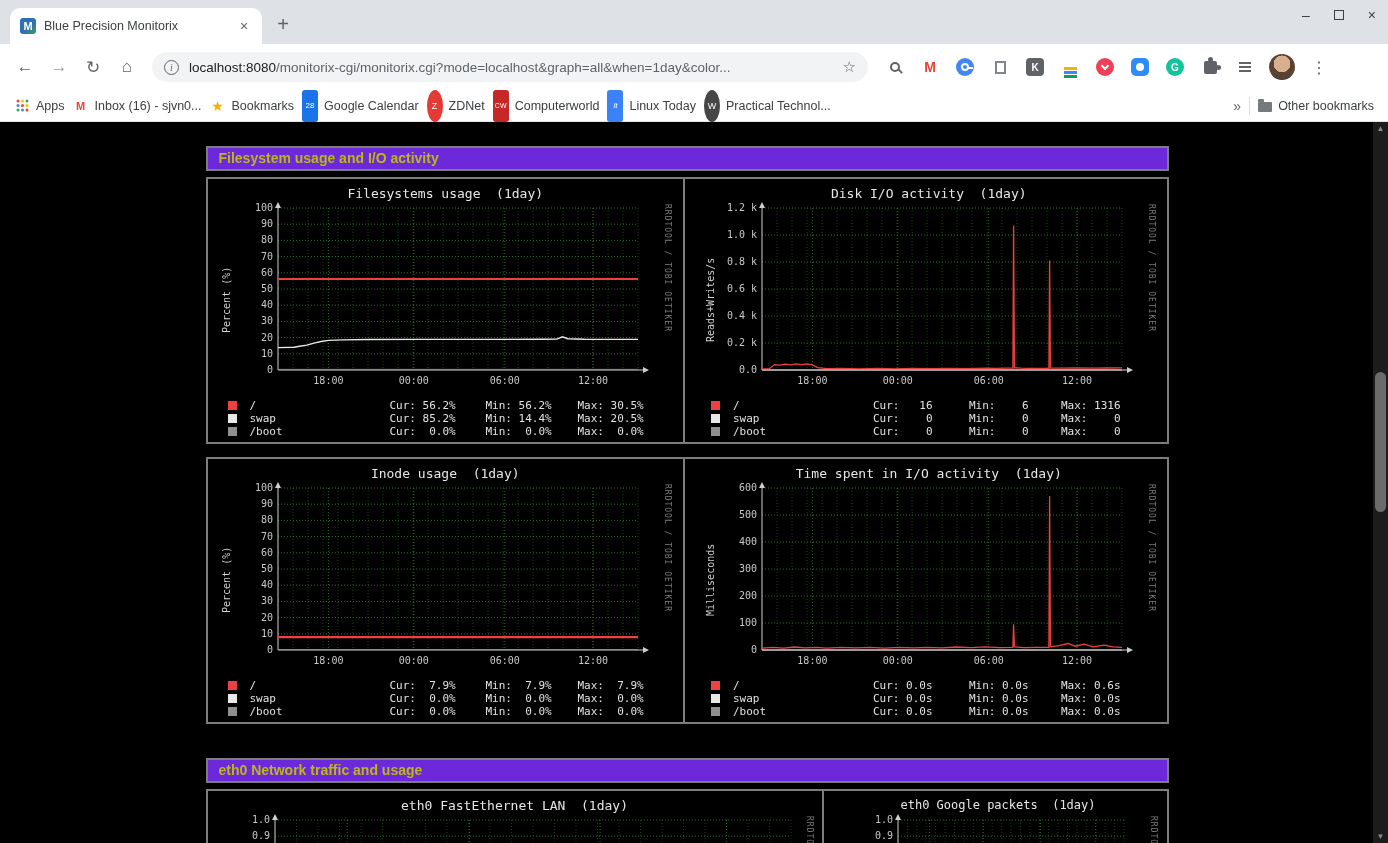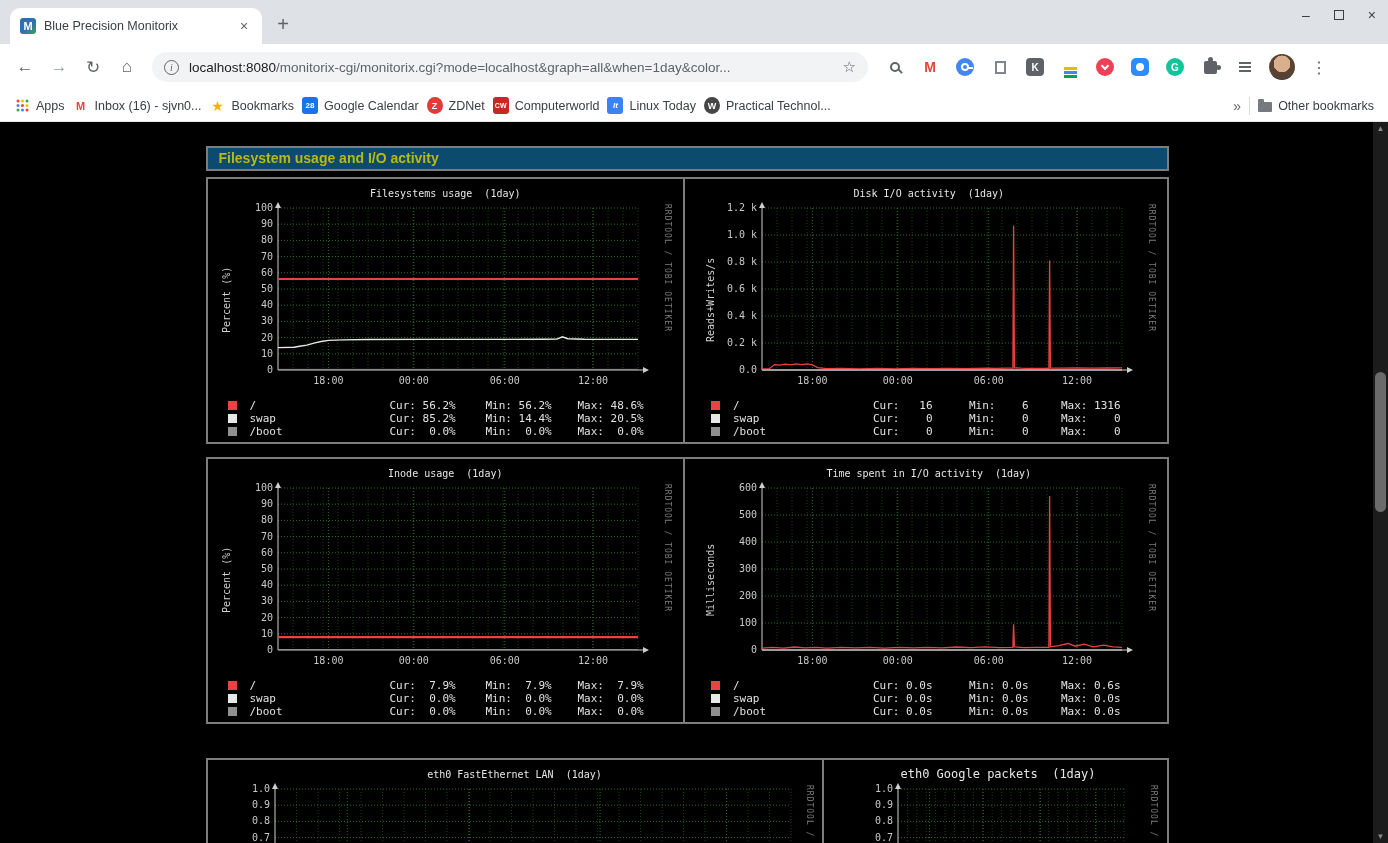--- a/index.html
+++ b/index.html
@@ -40,39 +40,39 @@
   .puzzle{width:13px;height:13px;background:#5f6368;border-radius:2px;position:relative;}
   .puzzle::before{content:"";position:absolute;top:-4px;left:4px;width:5px;height:5px;border-radius:50%;background:#5f6368;}
   .puzzle::after{content:"";position:absolute;right:-4px;top:4px;width:5px;height:5px;border-radius:50%;background:#5f6368;}
   .lines{width:12px;height:2px;background:#5f6368;box-shadow:0 -4px 0 #5f6368,0 4px 0 #5f6368;}
   .avatar{width:26px;height:26px;border-radius:50%;background:radial-gradient(circle at 50% 38%,#d9b08f 0 40%,#5a4232 41% 72%,#2e3b4e 73%);flex:none;}
   .kebab{color:#5f6368;font-size:16px;width:20px;text-align:center;}
 
   .bookbar{height:32px;background:#fff;display:flex;align-items:center;padding:0 14px;gap:8px;border-bottom:1px solid #e3e5e8;font-size:12.5px;color:#3c4043;}
   .bm{display:flex;align-items:center;gap:6px;white-space:nowrap;cursor:pointer;}
   .bm-ic{width:16px;height:16px;display:flex;align-items:center;justify-content:center;font-size:11px;flex:none;}
-  .sq{width:16px;height:17px;border-radius:3px;color:#fff;font-weight:bold;display:flex;align-items:center;justify-content:center;}
+  .sq{width:16px;height:32px;border-radius:3px;color:#fff;font-weight:normal;display:flex;align-items:center;justify-content:center;}
   .star-gold{color:#f5b301;font-size:14px;}
   .spacer{flex:1;}
   .vdiv{width:1px;height:18px;background:#dadce0;}
   .folder{width:14px;height:10px;background:#757a80;border-radius:1px;position:relative;margin-top:3px;}
   .folder::before{content:"";position:absolute;top:-3px;left:0;width:6px;height:3px;background:#757a80;border-radius:1px 1px 0 0;}
 
   
   .content{position:relative;height:721px;background:#000;overflow:hidden;}
   .page-col{width:963px;margin:0 auto;padding-top:24px;transform:translateX(-7px);}
-  .section-header{height:25px;border:2px solid #7d7d7d;background:#0c4a6e;color:#b9b917;font-weight:bold;font-size:14px;line-height:21px;padding:0 11px;margin-bottom:6px;}
+  .section-header{height:25px;border:2px solid #7d7d7d;background:#6d28d9;color:#b9b917;font-weight:bold;font-size:14px;line-height:21px;padding:0 11px;margin-bottom:6px;}
   .graph-row{border:2px solid #7d7d7d;background:#000;display:flex;margin-bottom:13px;}
   .graph-row.last{margin-bottom:0;}
   .gcell{flex:1;padding:6px 8px 4px;min-width:0;}
   .gcell + .gcell{border-left:2px solid #7d7d7d;padding-left:14px;}
   .gcell.wide{flex:0 0 614px;}
 
   .panel{position:relative;font-family:"DejaVu Sans Mono",monospace;color:#ddd;}
-  .g-title{text-align:center;font-size:10px;color:#e6e6e6;white-space:pre;height:17px;line-height:17px;}
+  .g-title{text-align:center;font-size:13px;color:#e6e6e6;white-space:pre;height:17px;line-height:17px;}
   .g-body{display:flex;justify-content:center;}
   .g-ylabel{writing-mode:vertical-rl;transform:rotate(180deg);font-size:10px;color:#d0d0d0;display:flex;align-items:center;justify-content:center;width:16px;white-space:pre;}
   svg.plot{display:block;background:#000;}
   svg.plot text{font-family:"DejaVu Sans Mono",monospace;}
   .g-rrd{writing-mode:vertical-rl;font-size:8px;color:#7c7c7c;width:14px;letter-spacing:1px;padding-top:2px;white-space:pre;}
   .legend{margin-top:1px;font-size:11px;line-height:13px;padding-left:12px;}
   .lrow{display:grid;grid-template-columns:22px 140px 96px 92px 92px;align-items:center;}
   .sw{width:9px;height:9px;display:inline-block;}
   .lname,.lcol{white-space:pre;color:#e2e2e2;}
 
@@ -299,21 +299,21 @@
                   <polyline points="44.0,167.4 404.0,167.4" fill="none" stroke="#909090" stroke-width="1"></polyline>
                 </svg>
               <div class="g-rrd">RRDTOOL / TOBI OETIKER</div>
             </div>
             <div class="legend">
               <div class="lrow">
                   <span class="sw" style="background: rgb(238, 64, 64);"></span>
                   <span class="lname">/</span>
                   <span class="lcol">Cur: 56.2%</span>
                   <span class="lcol">Min: 56.2%</span>
-                  <span class="lcol">Max: 48.6%</span>
+                  <span class="lcol">Max: 30.5%</span>
                 </div>
               <div class="lrow">
                   <span class="sw" style="background: rgb(232, 232, 232);"></span>
                   <span class="lname">swap</span>
                   <span class="lcol">Cur: 85.2%</span>
                   <span class="lcol">Min: 14.4%</span>
                   <span class="lcol">Max: 20.5%</span>
                 </div>
               <div class="lrow">
                   <span class="sw" style="background: rgb(144, 144, 144);"></span>
@@ -591,20 +591,21 @@
                   <span class="lcol">Min: 0.0s</span>
                   <span class="lcol">Max: 0.0s</span>
                 </div>
             </div>
           </div>
         </div>
       </div>
 
       <div style="height:21px;"></div>
 
+      <div class="section-header">eth0 Network traffic and usage</div>
 
       <div class="graph-row last">
         <div class="gcell wide">
           <div class="panel">
             <div class="g-title">eth0 FastEthernet LAN  (1day)</div>
             <div class="g-body">
               <div class="g-ylabel"></div>
               <svg class="plot" width="580" height="196">
                   <line x1="65.5" y1="6" x2="65.5" y2="168" stroke="#163f16" stroke-dasharray="1,2"></line>
                   <line x1="87" y1="6" x2="87" y2="168" stroke="#163f16" stroke-dasharray="1,2"></line>

